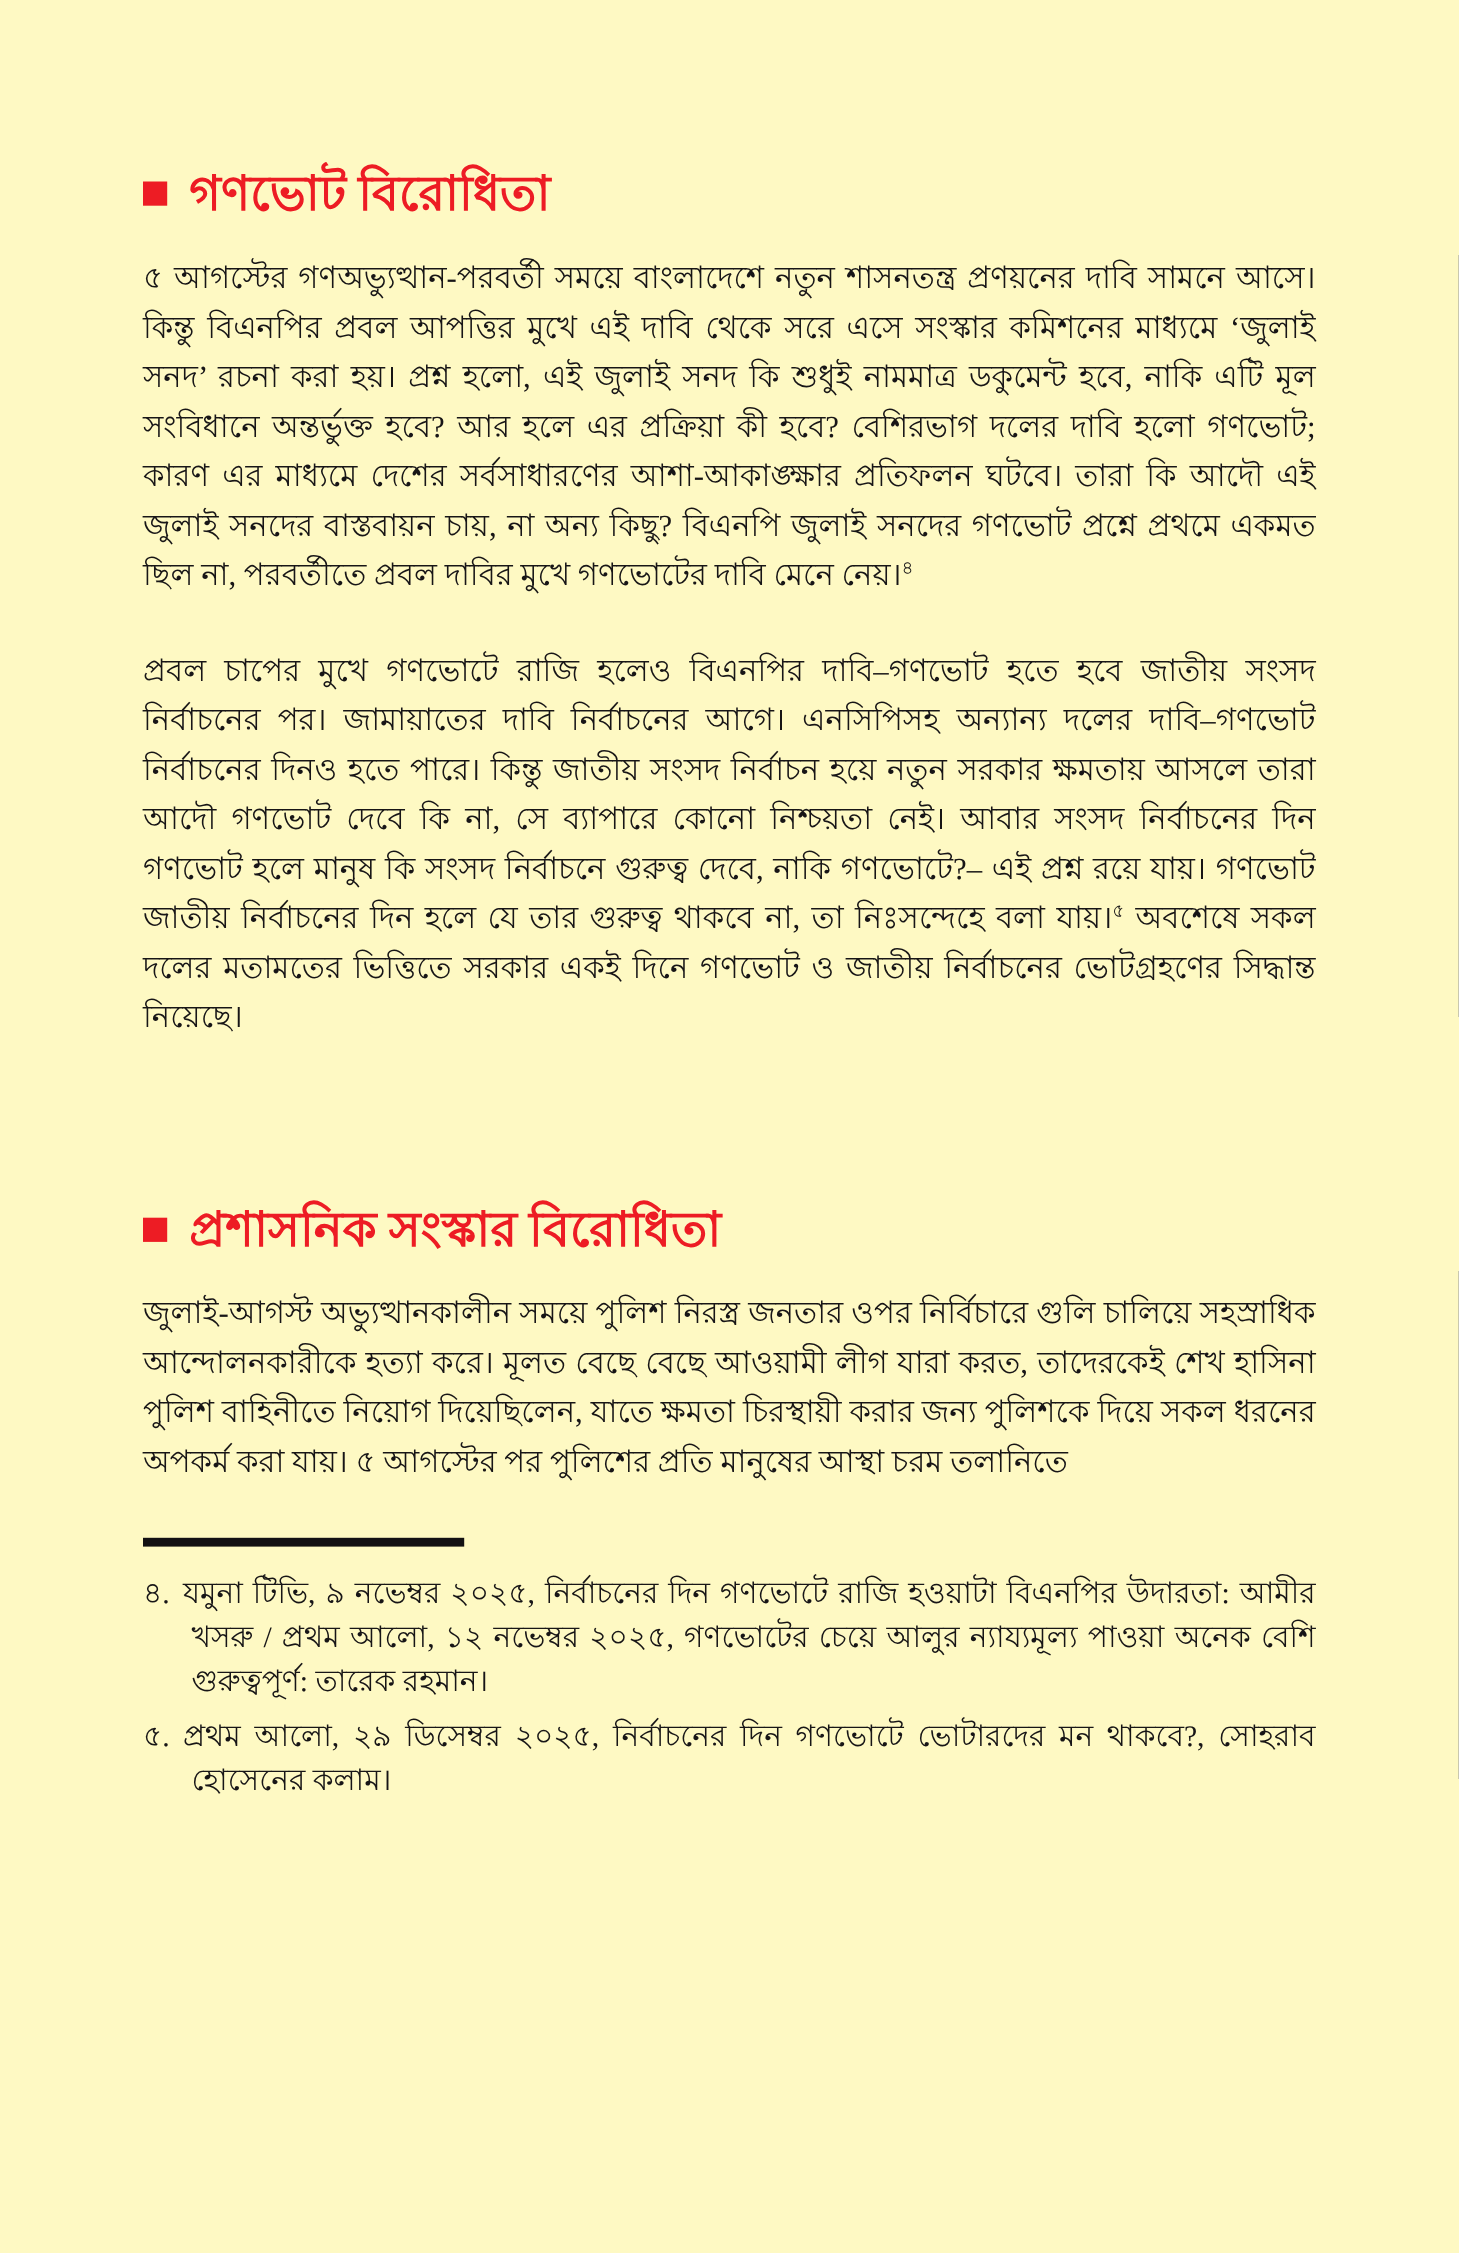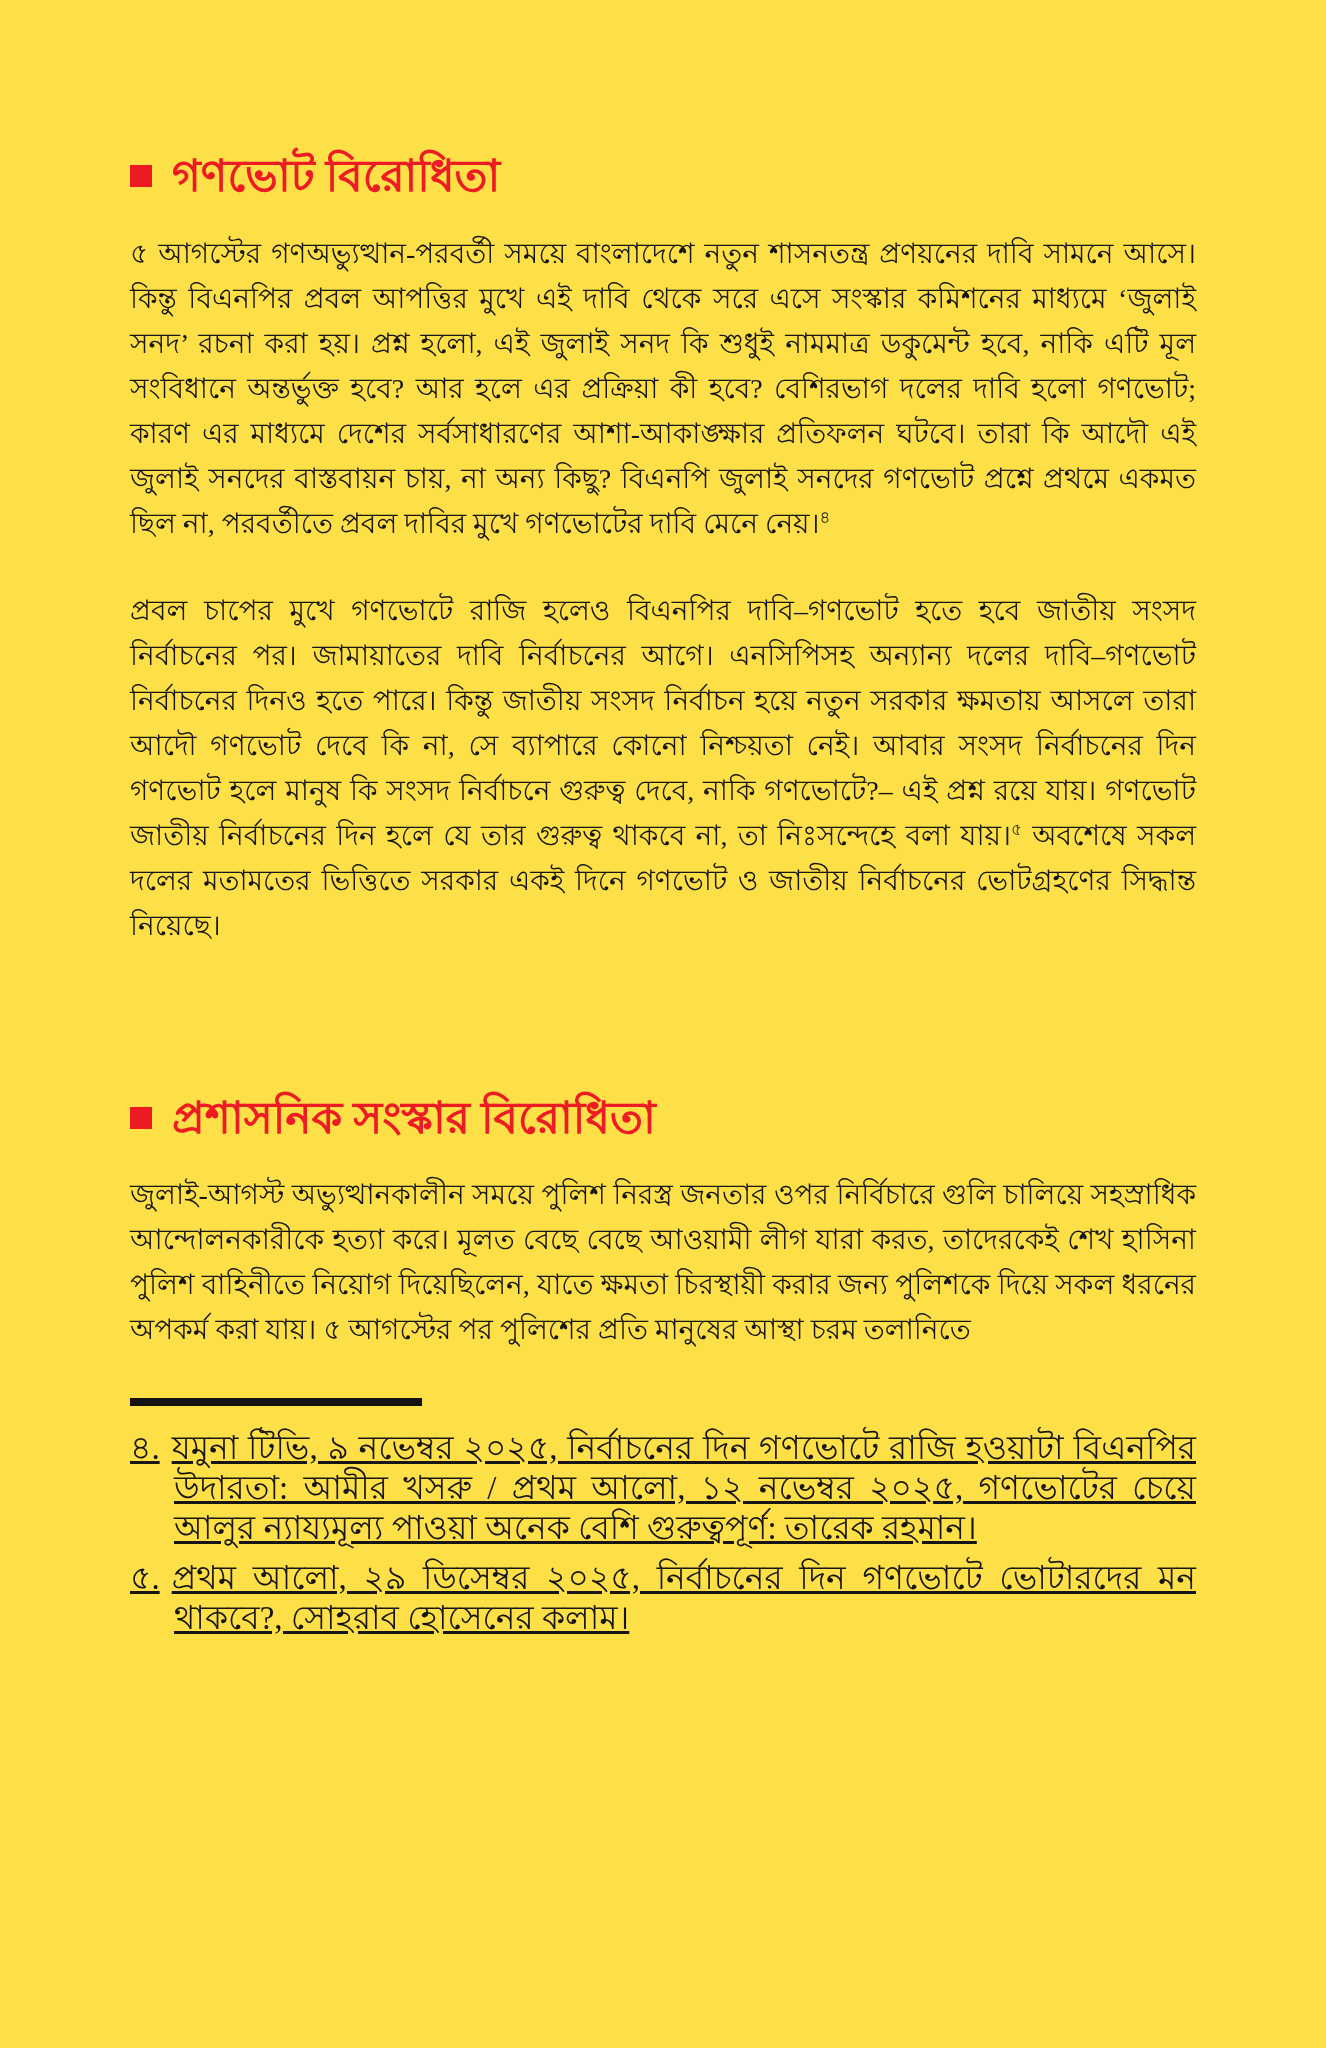--- a/index.html
+++ b/index.html
@@ -1,20 +1,20 @@
 <!DOCTYPE html>
 <html lang="bn"><head>
 <meta charset="utf-8">
 <style>
   html,body{margin:0;padding:0;background:#9e9e9e;}
   .page{
     position:relative;
     width:1326px;height:2048px;
     margin:0 auto;
-    background:#fde047;
+    background:#fef9c3;
     box-sizing:border-box;
     padding:152px 130px 0 130px;
     font-family:"Liberation Serif","DejaVu Serif",serif;
     color:#171516;
     overflow:hidden;
   }
   .heading{
     margin:0 0 28px 0;
     font-size:44px;
     line-height:1.15;
@@ -42,26 +42,25 @@
     vertical-align:super;
   }
   .footnotes{margin-top:46px;}
   .fn-rule{
     width:292px;height:8px;
     background:#131112;
     margin:0 0 22px 0;
   }
   .footnote{
     margin:0 0 10px 0;
-    font-size:33px;
+    font-size:27px;
     line-height:40px;
     text-align:justify;
     padding-left:44px;
     text-indent:-44px;
-    text-decoration:underline;
   }
   .fn-num{padding-right:12px;}
   .page-footer{
     position:absolute;
     left:130px;right:130px;bottom:62px;
     text-align:center;
     font-size:31px;
     line-height:1.3;
     color:#171516;
     white-space:nowrap;

